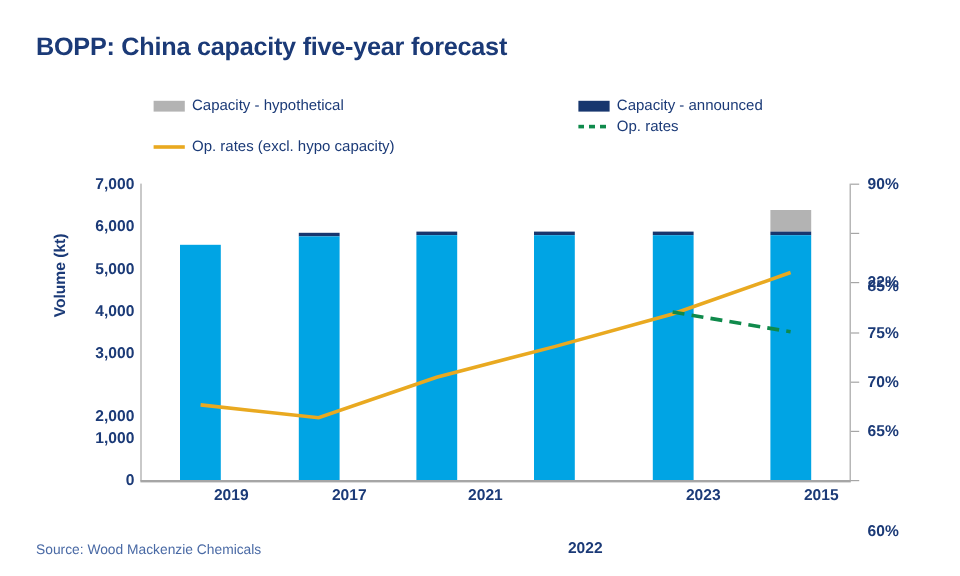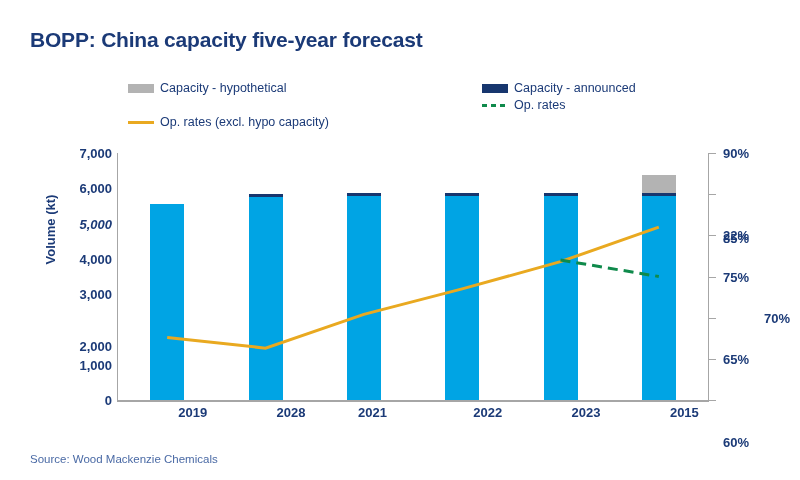--- a/index.html
+++ b/index.html
@@ -269,31 +269,31 @@
     </div>
   </div>
 
   <div id="y-axis-title">Volume (kt)</div>
   <div id="y-axis-left">
       <div class="ytick-left" style="top: 247px;">0</div>
       <div class="ytick-left" style="top: 211.714px;">1,000</div>
       <div class="ytick-left" style="top: 176.429px; margin-top: 17px;">2,000</div>
       <div class="ytick-left" style="top: 141.143px;">3,000</div>
       <div class="ytick-left" style="top: 105.857px;">4,000</div>
-      <div class="ytick-left" style="top: 70.5714px; font-style: italic;">5,000</div>
+      <div class="ytick-left" style="top: 70.5714px;">5,000</div>
       <div class="ytick-left" style="top: 35.2857px;">6,000</div>
       <div class="ytick-left" style="top: 0px;">7,000</div>
     </div>
   <div id="y-axis-right">
       <div class="ytick-right-mark" style="top: 247px;"></div>
       <div class="ytick-right" style="top: 247px; margin-top: 42px;">60%</div>
       <div class="ytick-right-mark" style="top: 205.833px;"></div>
       <div class="ytick-right" style="top: 205.833px;">65%</div>
       <div class="ytick-right-mark" style="top: 164.667px;"></div>
-      <div class="ytick-right" style="top: 164.667px; margin-left: 41px;">70%</div>
+      <div class="ytick-right" style="top: 164.667px;">70%</div>
       <div class="ytick-right-mark" style="top: 123.5px;"></div>
       <div class="ytick-right" style="top: 123.5px;">75%</div>
       <div class="ytick-right-mark" style="top: 82.3333px;"></div>
       <div class="ytick-right" style="top: 82.3333px;">22%</div>
       <div class="ytick-right-mark" style="top: 41.1667px;"></div>
       <div class="ytick-right" style="top: 41.1667px; margin-top: 44px;">85%</div>
       <div class="ytick-right-mark" style="top: 0px;"></div>
       <div class="ytick-right" style="top: 0px;">90%</div>
     </div>
 
@@ -327,22 +327,22 @@
         <div class="bar-seg" style="height: 195.836px; background: rgb(0, 164, 228);"></div>
       </div>
     <svg id="series-svg" viewBox="0 0 590 247" preserveAspectRatio="none">
         <polyline points="49.166666666666664,184.42666666666673 147.5,195.13000000000002 245.83333333333331,161.37333333333328 344.16666666666663,135.85 442.5,108.68 540.8333333333333,74.10000000000002" fill="none" stroke="#e9a920" stroke-width="3" stroke-linecap="butt" stroke-linejoin="miter"></polyline>
         <polyline points="442.5,107.03333333333333 540.8333333333333,123.5" fill="none" stroke="#0f8a4b" stroke-width="3" stroke-linecap="butt" stroke-linejoin="miter" stroke-dasharray="10,6"></polyline>
       </svg>
   </div>
 
   <div id="x-axis">
       <div class="xtick" style="left: 9.16667px;">2019</div>
-      <div class="xtick" style="left: 107.5px;">2028</div>
-      <div class="xtick" style="left: 189px;">2021</div>
-      <div class="xtick" style="left: 304.167px;">2022</div>
+      <div class="xtick" style="left: 107.5px;">2017</div>
+      <div class="xtick" style="left: 221px;">2021</div>
+      <div class="xtick" style="left: 304.167px; margin-top: 44px;">2022</div>
       <div class="xtick" style="left: 402.5px;">2023</div>
       <div class="xtick" style="left: 500.833px;">2015</div>
     </div>
 
   <div id="source-note">Source: Wood Mackenzie Chemicals</div>
 
 </div>
 
 </body></html>

